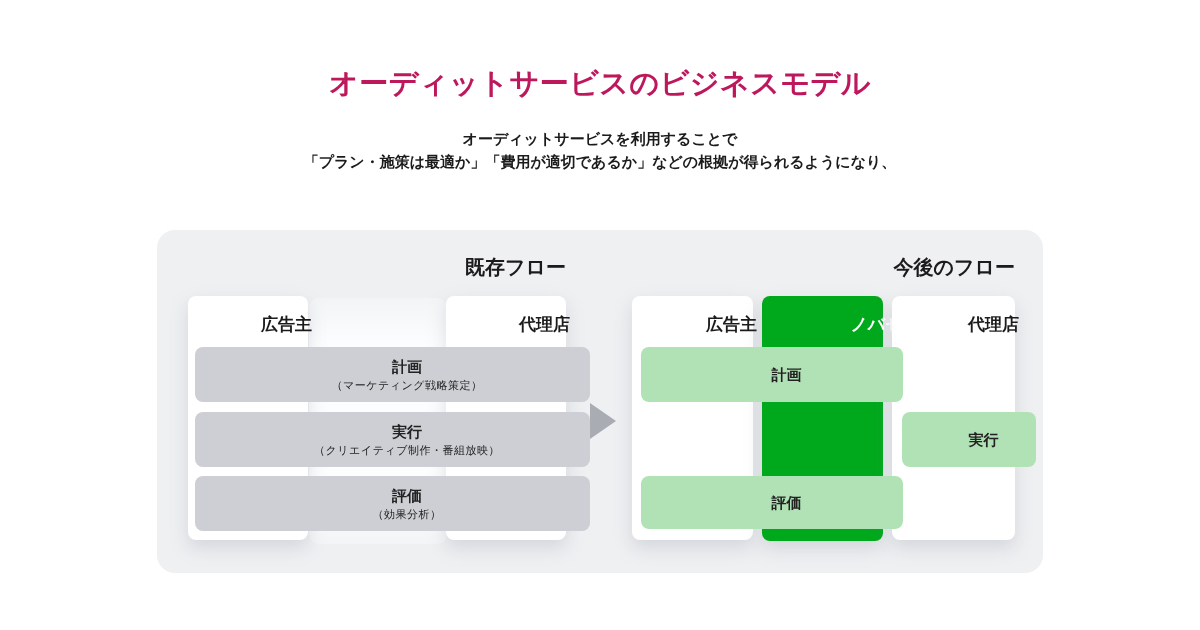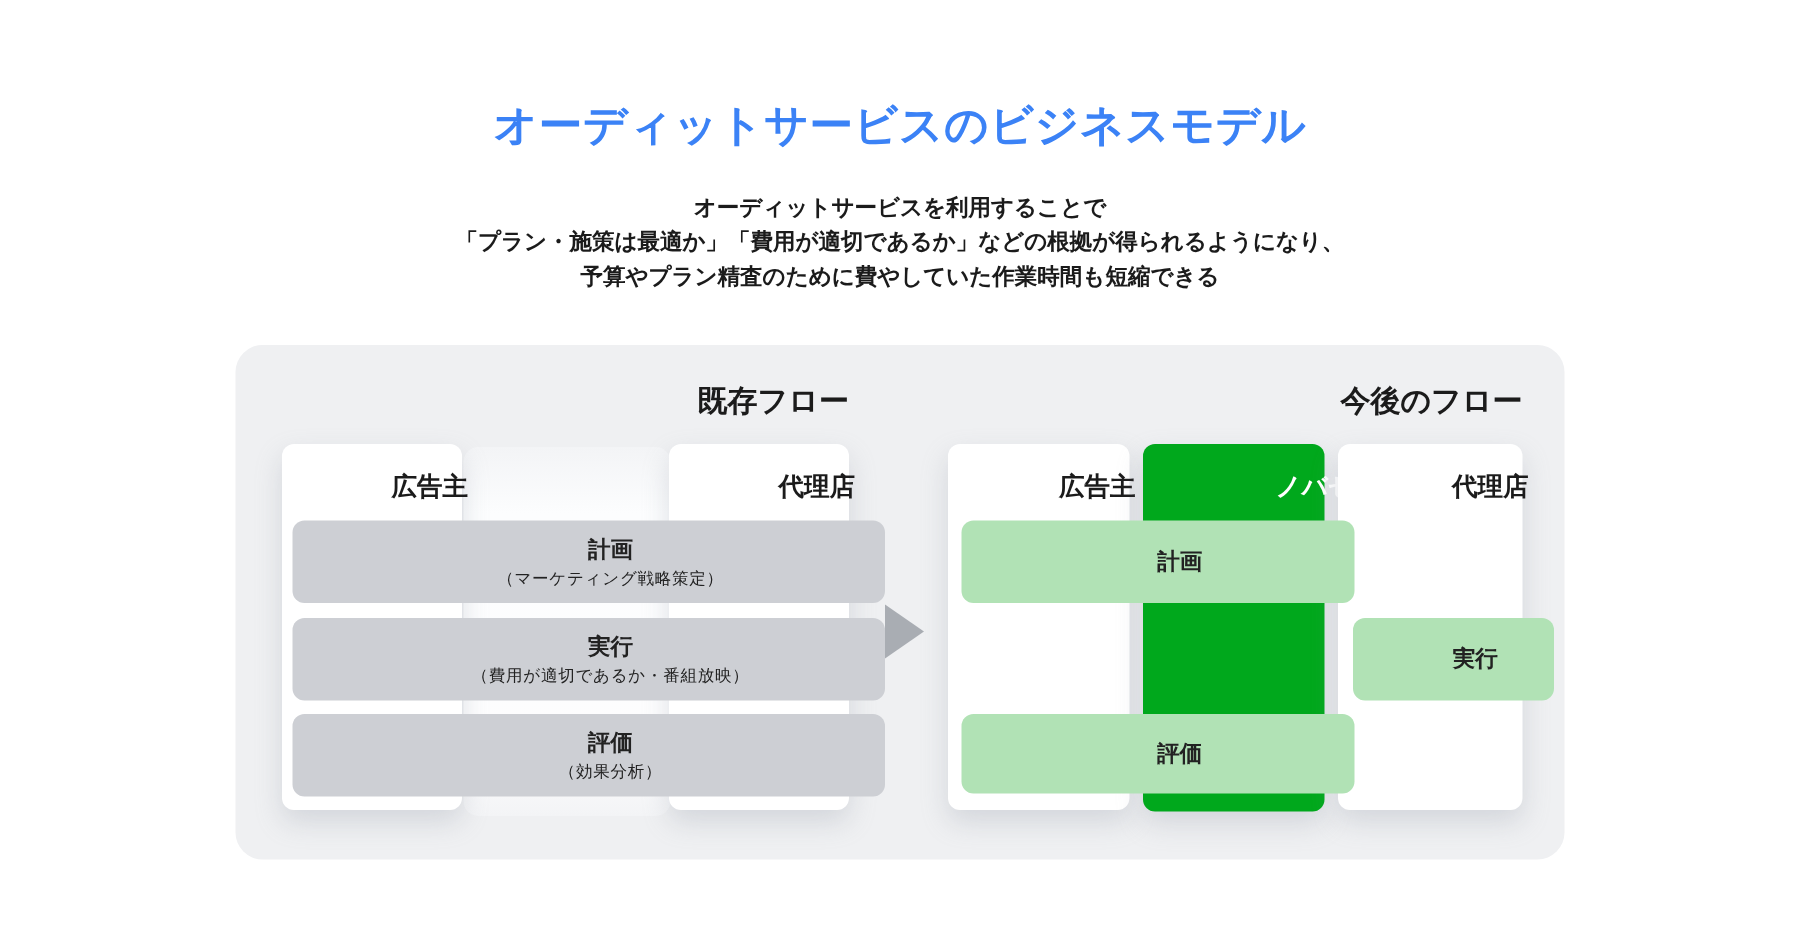--- a/index.html
+++ b/index.html
@@ -4,21 +4,21 @@
 <style>
   html,body{margin:0;padding:0;background:#ffffff;}
   .stage{
     position:relative;width:1200px;height:630px;overflow:hidden;
     background:#ffffff;
     font-family:"Liberation Sans","DejaVu Sans",sans-serif;
     color:#1e1e1e;
   }
   .title{
     position:absolute;left:0;top:64px;width:1200px;margin:0;
-    text-align:center;font-size:29px;font-weight:800;letter-spacing:.5px;color:#3b82f6;
+    text-align:center;font-size:29px;font-weight:800;letter-spacing:.5px;color:#be185d;
   }
   .subtitle{
     position:absolute;left:0;top:127px;width:1200px;
     text-align:center;font-size:15px;line-height:23px;font-weight:700;color:#1b1b1b;
   }
   .panel{
     position:absolute;left:157px;top:230px;width:886px;height:343px;
     background:var(--panel-bg,#EFF0F2);border-radius:18px;
   }
   .flow-heading{
@@ -69,21 +69,20 @@
 </head>
 <body>
 
 <div class="stage">
 
   <h1 class="title">オーディットサービスのビジネスモデル</h1>
 
   <div class="subtitle">
     <div>オーディットサービスを利用することで</div>
     <div>「プラン・施策は最適か」「費用が適切であるか」などの根拠が得られるようになり、</div>
-    <div>予算やプラン精査のために費やしていた作業時間も短縮できる</div>
   </div>
 
   <div class="panel">
 
     <div class="flow-heading existing">既存フロー</div>
     <div class="flow-heading future">今後のフロー</div>
 
     <div class="strip"></div>
 
     <div class="card white col-e-advertiser">
@@ -92,21 +91,21 @@
     <div class="card white col-e-agency">
       <div class="card-label">代理店</div>
     </div>
 
     <div class="bar gray bar-e1">
       <div class="bar-main">計画</div>
       <div class="bar-sub">（マーケティング戦略策定）</div>
     </div>
     <div class="bar gray bar-e2">
       <div class="bar-main">実行</div>
-      <div class="bar-sub">（費用が適切であるか・番組放映）</div>
+      <div class="bar-sub">（クリエイティブ制作・番組放映）</div>
     </div>
     <div class="bar gray bar-e3">
       <div class="bar-main">評価</div>
       <div class="bar-sub">（効果分析）</div>
     </div>
 
     <div class="flow-arrow"></div>
 
     <div class="card white col-f-advertiser">
       <div class="card-label">広告主</div>

